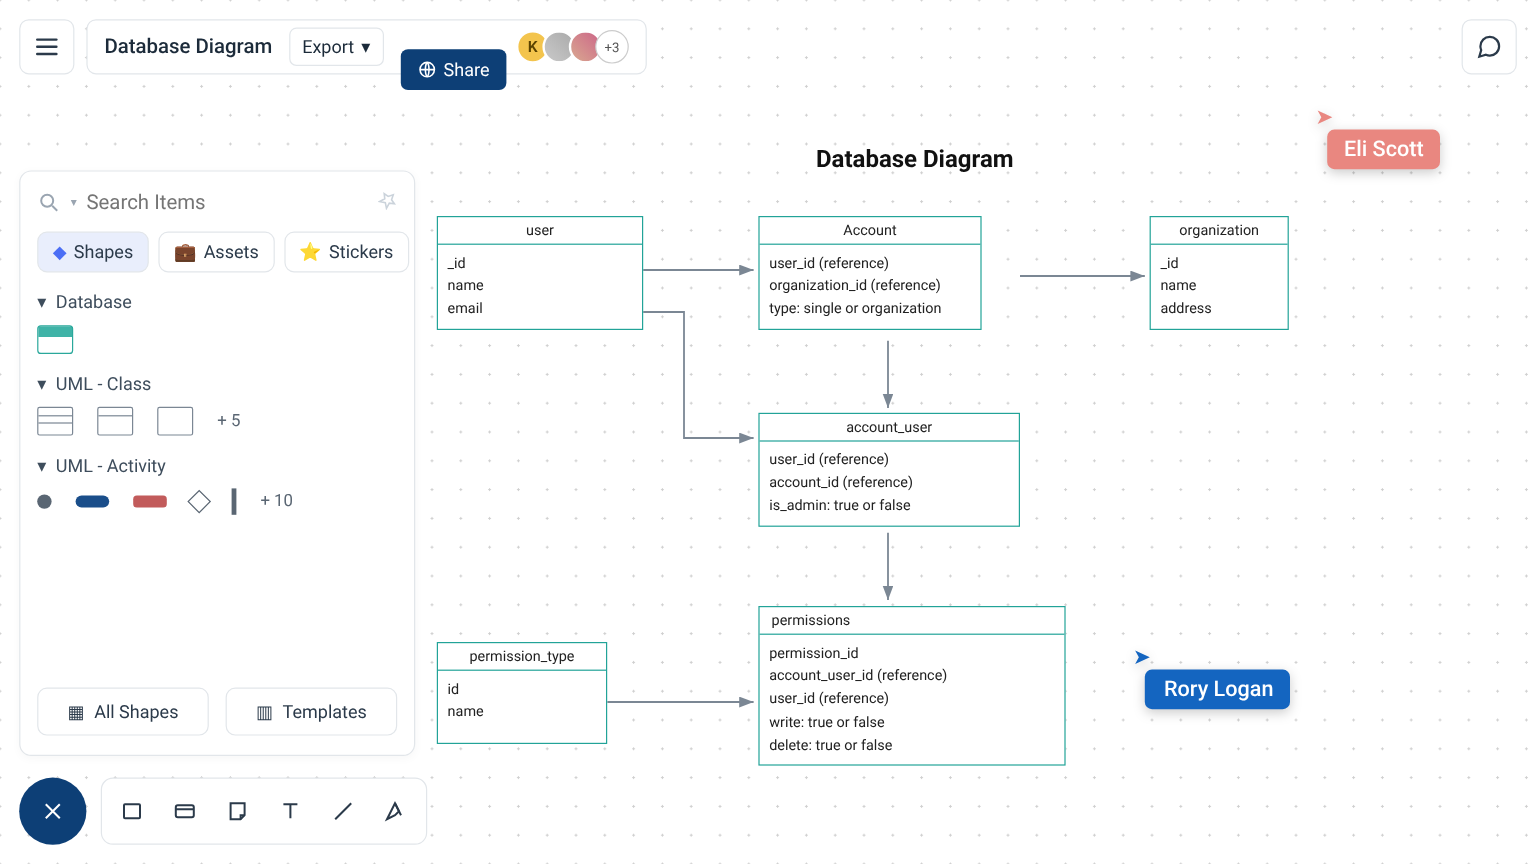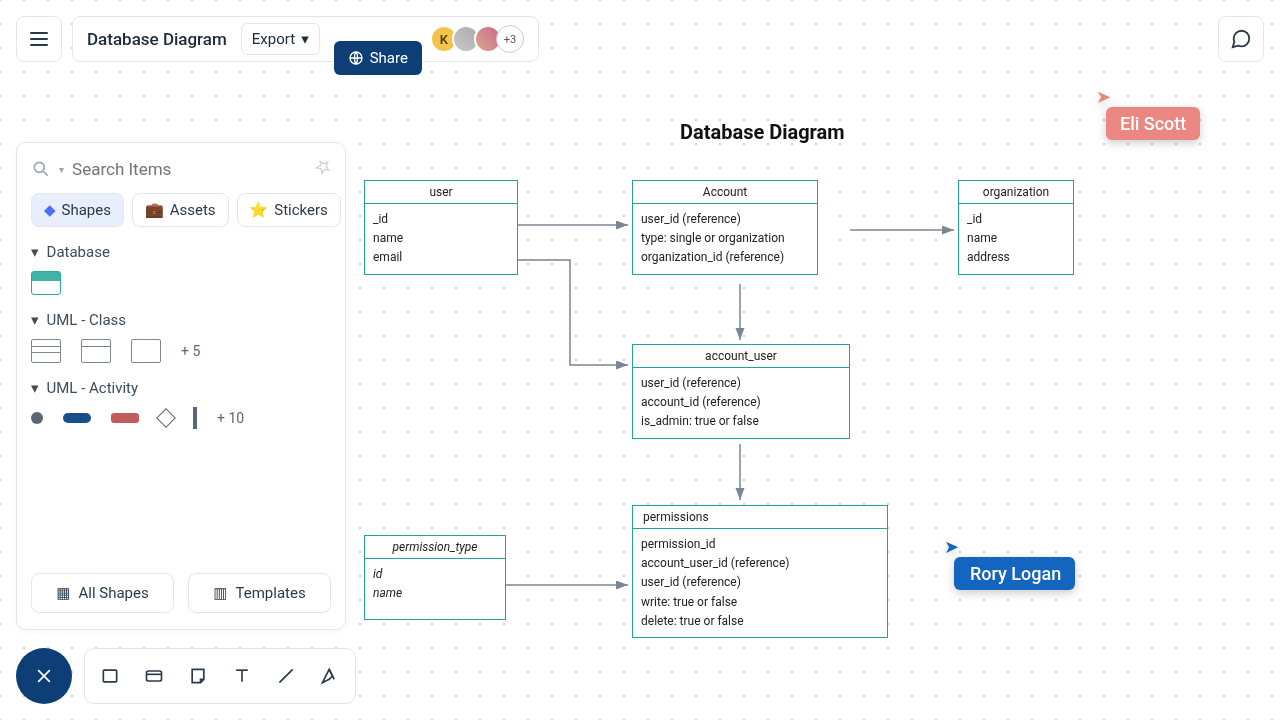--- a/index.html
+++ b/index.html
@@ -52,26 +52,26 @@
 .close-fab{width:56px;height:56px;border-radius:50%;background:#0d3f76;display:flex;align-items:center;justify-content:center;cursor:pointer;}
 .close-fab svg{stroke:#fff;}
 .tool-strip{height:56px;background:#fff;border:1px solid #e2e6ea;border-radius:10px;display:flex;align-items:center;padding:0 14px;gap:22px;}
 .tool{width:22px;height:22px;display:flex;align-items:center;justify-content:center;cursor:pointer;color:#2b3a4a;}
 
 
 .canvas-title{position:absolute;top:120px;left:680px;font-size:20px;font-weight:700;color:#111;}
 .entity{position:absolute;border:1.5px solid #22a398;background:#fff;font-size:12px;}
 .entity .hdr{border-bottom:1.5px solid #22a398;text-align:center;padding:4px 6px;font-size:12px;color:#222;}
 .entity .bdy{padding:6px 8px;line-height:1.6;color:#222;}
-.e-user{top:180px;left:364px;width:154px;}
+.e-user{top:180px;left:364px;width:172px;}
 .e-account{top:180px;left:632px;width:186px;}
 .e-org{top:180px;left:958px;width:116px;}
 .e-au{top:344px;left:632px;width:218px;}
 .e-perm{top:505px;left:632px;width:256px;}
-.e-ptype{top:535px;left:364px;width:142px;font-style:italic;}
+.e-ptype{top:535px;left:364px;width:142px;}
 
 
 .user-tag{position:absolute;display:flex;flex-direction:column;align-items:flex-start;filter:drop-shadow(0 3px 5px rgba(0,0,0,0.2));}
 .user-tag .cur{font-size:18px;margin-left:-10px;}
 .user-tag .lab{padding:6px 14px;border-radius:6px;color:#fff;font-size:18px;font-weight:500;}
 .eli{top:86px;left:1106px;} .eli .cur{color:#e98780;} .eli .lab{background:#e98780;}
 .rory{top:536px;left:954px;} .rory .cur{color:#1465c0;} .rory .lab{background:#1465c0;padding-left:16px;}
 
 svg.conn{position:absolute;top:0;left:0;pointer-events:none;}
 </style>
@@ -244,22 +244,22 @@
   <div class="bdy">
     <div>_id</div>
     <div>name</div>
     <div>email</div>
   </div>
 </div>
 <div class="entity e-account">
   <div class="hdr">Account</div>
   <div class="bdy">
     <div>user_id (reference)</div>
+    <div>organization_id (reference)</div>
     <div>type: single or organization</div>
-    <div>organization_id (reference)</div>
   </div>
 </div>
 <div class="entity e-org">
   <div class="hdr">organization</div>
   <div class="bdy">
     <div>_id</div>
     <div>name</div>
     <div>address</div>
   </div>
 </div>

